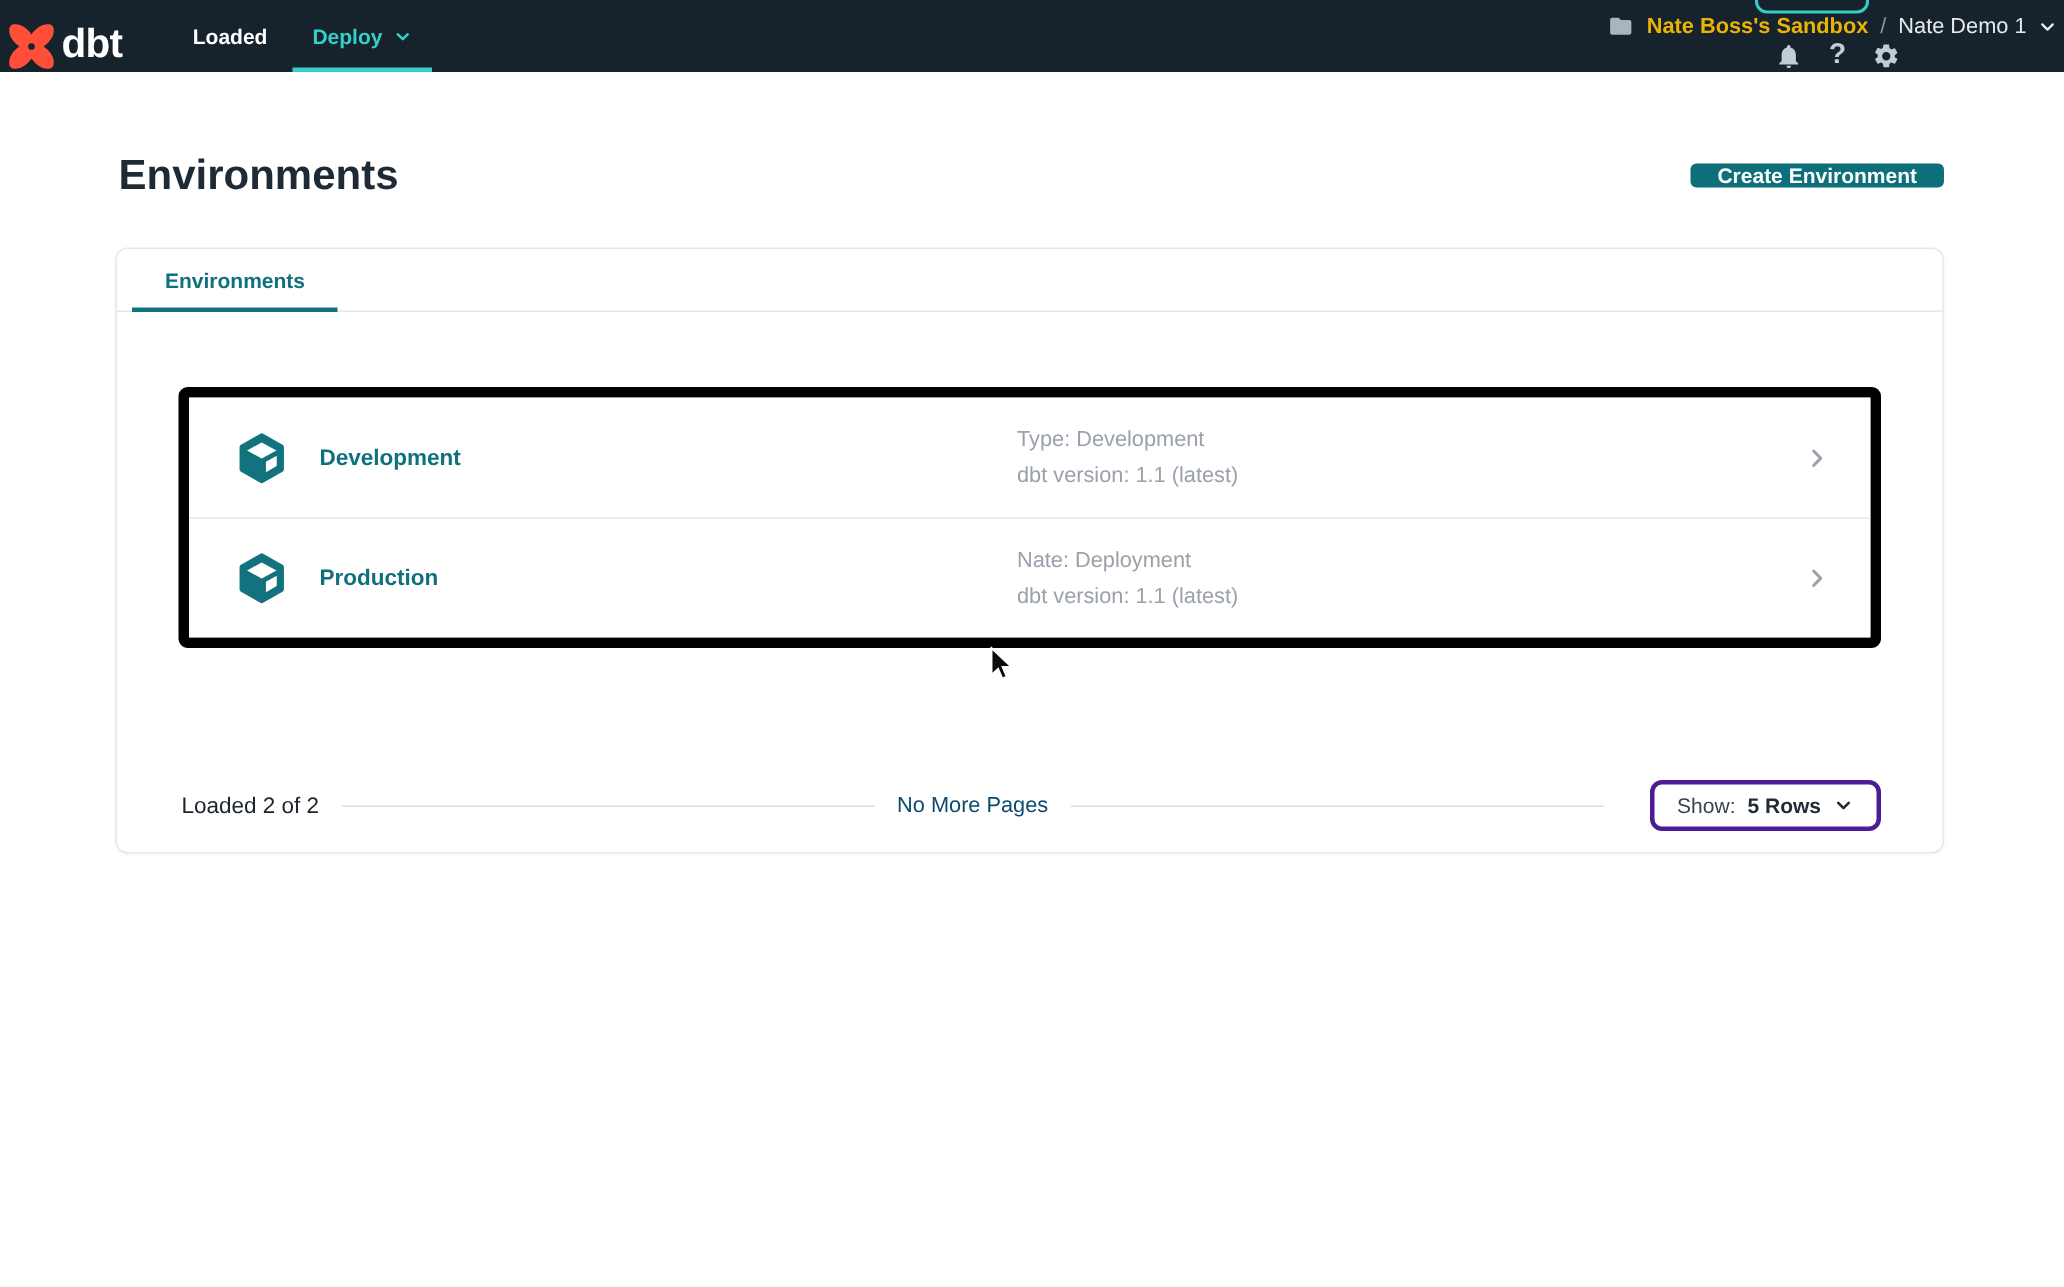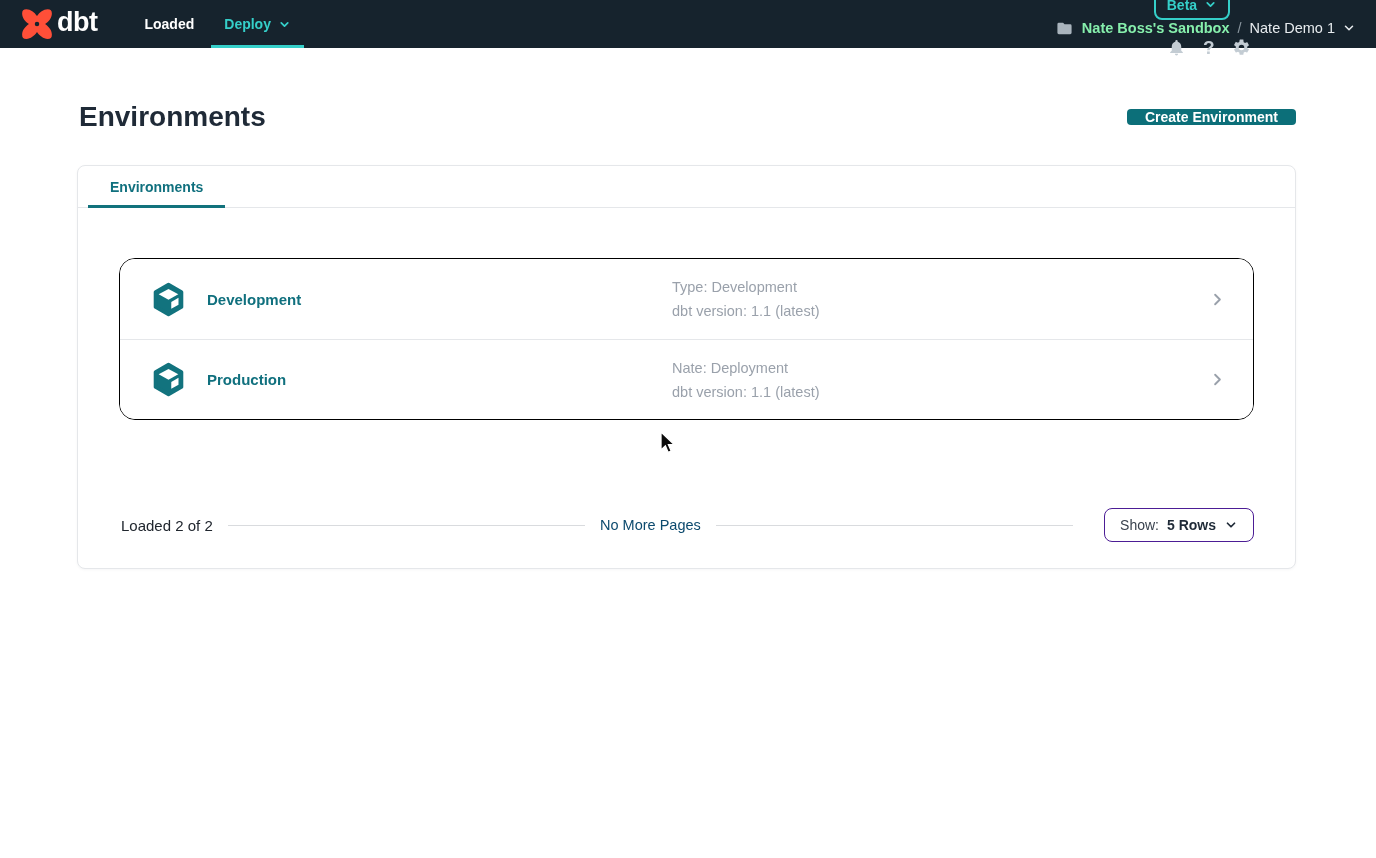--- a/index.html
+++ b/index.html
@@ -10,22 +10,22 @@
     position: relative;
     overflow: hidden;
     color: #1f2a37;
   }
 
   
   .navbar {
     height: 48px;
     background: #16232d;
     display: flex;
-    align-items: center;
-    padding: 0 20px;
+    align-items: flex-end;
+    padding: 0 4px;
   }
   .brand { display: flex; align-items: center; gap: 3px; cursor: pointer; }
   .brand-text { color: #ffffff; font-weight: 700; font-size: 27px; letter-spacing: -0.5px; margin-top: -3px; }
   .nav-links { display: flex; align-items: stretch; height: 48px; margin-left: 32px; }
   .nav-link {
     display: flex; align-items: center; gap: 7px;
     padding: 0 15px; position: relative;
     color: #ffffff; font-size: 14px; font-weight: 700; cursor: pointer;
   }
   .nav-link.active { color: #35cfc9; }
@@ -34,21 +34,21 @@
     height: 3px; background: #35cfc9;
   }
   .nav-right { margin-left: auto; display: flex; align-items: center; flex-direction: column; }
   .beta-btn {
     display: flex; align-items: center; gap: 7px;
     border: 2px solid #35cfc9; color: #35cfc9;
     border-radius: 8px; padding: 5px 11px;
     font-size: 14px; font-weight: 700; cursor: pointer; background: transparent;
   }
   .account-group { display: flex; align-items: center; margin-left: 28px; cursor: pointer; }
-  .account-name { color: #86efac; font-weight: 700; font-size: 14.5px; margin-left: 9px; }
+  .account-name { color: #eab308; font-weight: 700; font-size: 14.5px; margin-left: 9px; }
   .path-sep { color: #8b97a0; font-size: 14.5px; margin: 0 8px; }
   .project-name { color: #e7ebee; font-size: 14.5px; margin-right: 7px; }
   .nav-icons { display: flex; align-items: center; gap: 17px; margin-left: 34px; }
   .nav-icon { color: #c3ccd3; display: flex; align-items: center; cursor: pointer; }
   .q-mark { font-weight: 700; font-size: 19px; color: #c3ccd3; }
 
   
   .page-header {
     display: flex; justify-content: space-between; align-items: center;
     margin: 53px 80px 0 79px;
@@ -78,22 +78,22 @@
   }
   .tab.active { color: #10707e; font-weight: 700; }
   .tab.active::after {
     content: ""; position: absolute; left: 0; right: 0; bottom: -1px;
     height: 3px; background: #12727c;
   }
 
   
   .env-list {
     margin: 50px 41px 0 41px;
-    border: 1px solid #000000;
-    border-radius: 16px;
+    border: 7px solid #000000;
+    border-radius: 6px;
     overflow: hidden;
   }
   .env-row {
     display: flex; align-items: center;
     height: 80px; padding: 0 26px 0 30px;
     background: #ffffff; cursor: pointer;
   }
   .env-row + .env-row { border-top: 1px solid #e5e7ea; }
   .env-left { display: flex; align-items: center; width: 522px; }
   .env-name { color: #10707e; font-weight: 700; font-size: 15px; margin-left: 20px; }
@@ -103,21 +103,21 @@
   
   .pagination {
     display: flex; align-items: center;
     margin: 88px 41px 0 43px;
   }
   .loaded-text { font-size: 15px; color: #20262e; white-space: nowrap; }
   .pg-line { flex: 1; height: 1px; background: #d9dbde; margin: 0 15px; }
   .no-more { font-size: 14.5px; color: #0c4a6e; white-space: nowrap; }
   .show-btn {
     display: flex; align-items: center; gap: 8px;
-    border: 1px solid #4c1d95; border-radius: 8px; background: #ffffff;
+    border: 3px solid #4c1d95; border-radius: 8px; background: #ffffff;
     height: 34px; padding: 0 15px; margin-left: 16px;
     font-family: "Liberation Sans", sans-serif;
     font-size: 14px; color: #39424e; cursor: pointer; white-space: nowrap;
   }
   .show-value { font-weight: 700; color: #1f2a37; }
 
   .cursor { position: absolute; left: 659px; top: 431px; pointer-events: none; }
 </style>
 </head>
 <body>

